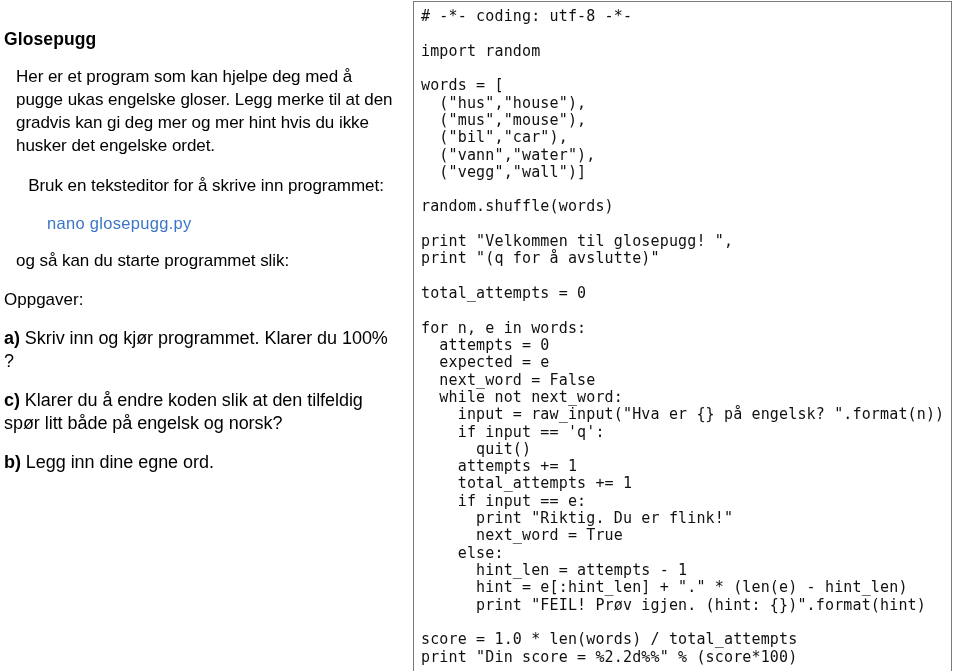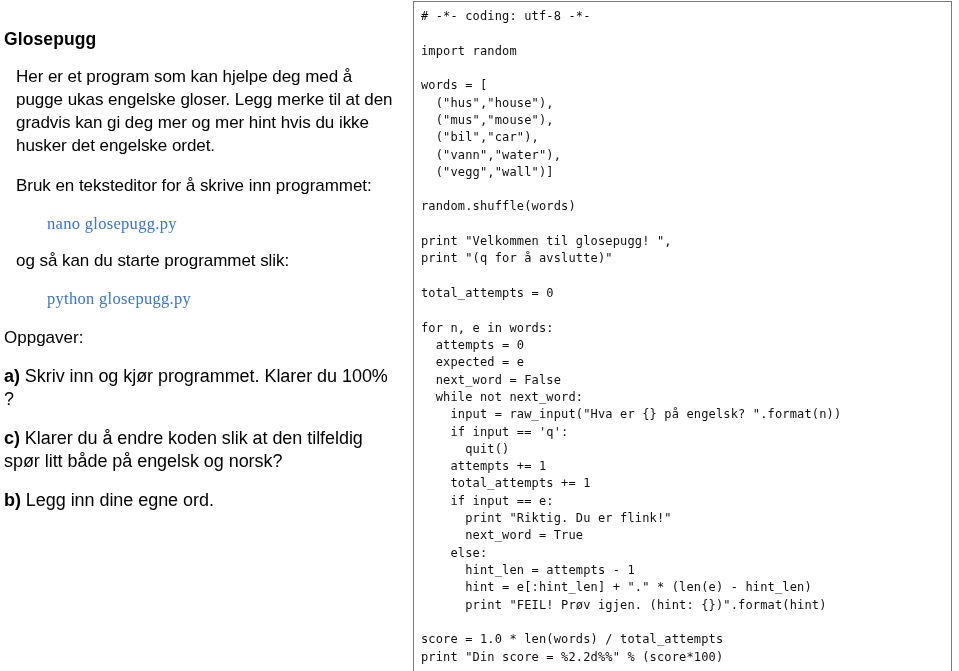--- a/index.html
+++ b/index.html
@@ -39,24 +39,25 @@
   .doc-para {
     font-size: 17px;
     line-height: 23px;
     margin: 0;
     padding: 14px 8px 0 16px;
     letter-spacing: -0.05px;
   }
 
   .doc-para.tight {
     padding-top: 17px;
+    text-align: center;
   }
 
   .doc-cmd {
-    font-family: Liberation Serif, serif;
+    font-family: Liberation Sans, sans-serif;
     font-size: 16.5px;
     line-height: 23px;
     color: #3c76c6;
     margin: 0;
     padding: 15px 4px 0 47px;
     letter-spacing: 0.3px;
     white-space: pre;
   }
 
   .doc-heading {
@@ -89,21 +90,21 @@
     background: #ffffff;
     border: 1px solid #7a7a7a;
     border-bottom: none;
     overflow: hidden;
   }
 
   #code-block {
     margin: 0;
     padding: 6px 0 0 7px;
     font-family: "DejaVu Sans Mono", "Liberation Mono", monospace;
-    font-size: 12px;
+    font-size: 15px;
     line-height: 17.32px;
     color: #101010;
     white-space: pre;
     letter-spacing: 0.15px;
   }
 </style>
 </head>
 <body>
 
 <div id="doc-column">
@@ -111,21 +112,20 @@
   <h1 class="doc-title">Glosepugg</h1>
 
   <p class="doc-para">Her er et program som kan hjelpe deg med å pugge ukas engelske gloser. Legg merke til at den gradvis kan gi deg mer og mer hint hvis du ikke husker det engelske ordet.</p>
 
   <p class="doc-para tight">Bruk en teksteditor for å skrive inn programmet:</p>
 
   <p class="doc-cmd">nano glosepugg.py</p>
 
   <p class="doc-para">og så kan du starte programmet slik:</p>
 
-  <p class="doc-cmd">python glosepugg.py</p>
 
   <h2 class="doc-heading">Oppgaver:</h2>
 
   <p class="doc-task"><span class="marker">a)</span><span> Skriv inn og kjør programmet. Klarer du 100% ?</span></p>
 
   <p class="doc-task"><span class="marker">c)</span><span> Klarer du å endre koden slik at den tilfeldig spør litt både på engelsk og norsk?</span></p>
 
   <p class="doc-task"><span class="marker">b)</span><span> Legg inn dine egne ord.</span></p>
 
 </div>

